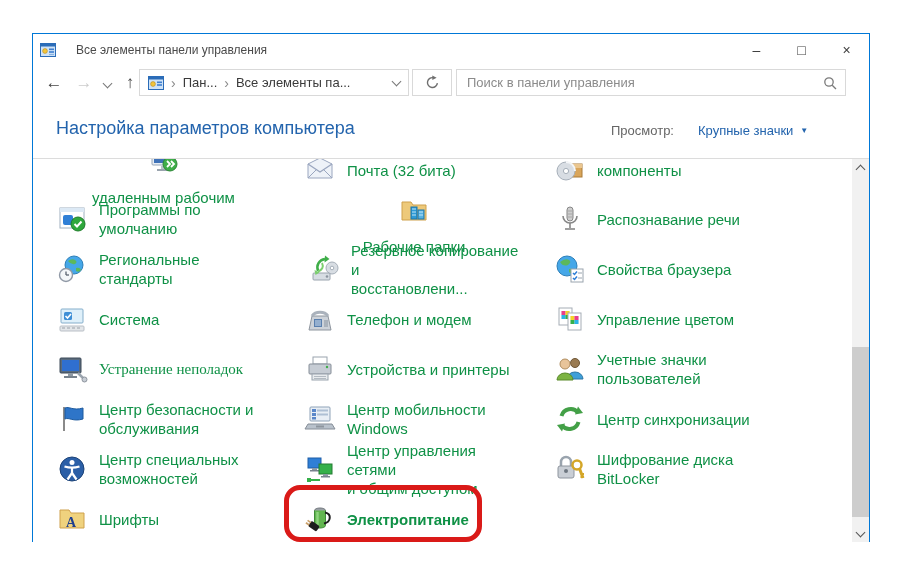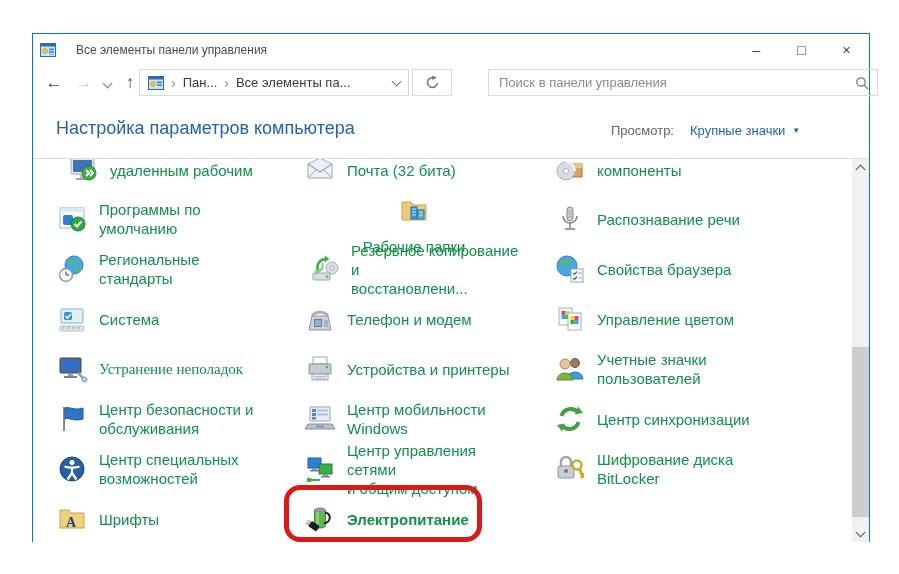--- a/index.html
+++ b/index.html
@@ -23,29 +23,29 @@
   .navbar{height:36px;position:relative;background:#fff;}
   .nav-glyph{position:absolute;top:0;height:36px;display:flex;align-items:center;justify-content:center;font-size:17px;}
   .chev{display:inline-block;width:6px;height:6px;border-right:1.5px solid #777;border-bottom:1.5px solid #777;transform:rotate(45deg);}
   .chev.up{transform:rotate(-135deg);}
   .addressbar{position:absolute;left:106px;top:4px;width:270px;height:27px;border:1px solid #d9d9d9;
     box-sizing:border-box;display:flex;align-items:center;font-size:13px;color:#3a3a3a;padding:0 8px;gap:7px;}
   .ab-sep{color:#8a8a8a;font-size:14px;}
   .refreshbox{position:absolute;left:379px;top:4px;width:40px;height:27px;border:1px solid #d9d9d9;
     box-sizing:border-box;display:flex;align-items:center;justify-content:center;}
   .searchbox{position:absolute;left:423px;top:4px;width:390px;height:27px;border:1px solid #d9d9d9;
-    box-sizing:border-box;display:flex;align-items:center;padding:0 8px;margin-left:32px;}
+    box-sizing:border-box;display:flex;align-items:center;padding:0 8px;}
   .searchbox input{flex:1;border:none;outline:none;font-size:13px;color:#333;font-family:"Liberation Sans",sans-serif;}
   .searchbox input::placeholder{color:#8b8b8b;}
   
   .headerband{height:57px;position:relative;background:#fff;}
   .page-title{position:absolute;left:23px;top:17px;font-size:18px;color:var(--blue,#2364ad);}
   .view-row{position:absolute;left:578px;top:22px;display:flex;align-items:center;font-size:13px;}
   .view-label{color:#666;}
-  .view-value{color:var(--blue,#2364ad);margin-left:16px;}
+  .view-value{color:var(--blue,#2364ad);margin-left:24px;}
   .view-caret{color:var(--blue,#2364ad);font-size:8px;margin-left:7px;}
   
   .viewport{position:relative;height:383px;border-top:1px solid #dcdcdc;overflow:hidden;background:#fff;}
   .items{position:absolute;left:0;top:0;right:17px;bottom:0;}
   .item{position:absolute;height:50px;display:flex;align-items:center;gap:11px;cursor:pointer;}
   .item .ic{width:32px;height:32px;flex:0 0 32px;}
   .item .ic svg{width:32px;height:32px;display:block;}
   .item .lbl{font-size:15px;color:var(--green,#0f9146);line-height:19px;}
   .highlight{position:absolute;left:251px;top:326px;width:198px;height:57px;
     border:5px solid var(--red,#da1a18);border-radius:16px;box-sizing:border-box;pointer-events:none;}
@@ -133,21 +133,21 @@
     <div class="page-title">Настройка параметров компьютера</div>
     <div class="view-row">
       <span class="view-label">Просмотр:</span>
       <span class="view-value">Крупные значки</span>
       <span class="view-caret">▼</span>
     </div>
   </div>
 
   <div class="viewport">
     <div class="items" id="items">
-        <div class="item" style="left: 34px; top: -14px; width: 215px;">
+        <div class="item" style="left: 23px; top: -14px; width: 215px; flex-direction: column;">
           <span class="ic">
             <svg viewBox="0 0 32 32">
               <rect x="4" y="4" width="23" height="16" rx="1" fill="#e7edf4" stroke="#97a6b8"></rect>
               <rect x="6" y="6" width="19" height="12" fill="#3f72b8"></rect>
               <rect x="13" y="21" width="5" height="3" fill="#b9c2cc"></rect>
               <rect x="9" y="24" width="13" height="2" fill="#9aa4ae"></rect>
               <circle cx="22" cy="19" r="7" fill="#3fae49" stroke="#2d8736"></circle>
               <path d="M19,16 l3,3 -3,3" stroke="#fff" stroke-width="1.8" fill="none"></path>
               <path d="M23,16 l3,3 -3,3" stroke="#fff" stroke-width="1.8" fill="none"></path>
             </svg>

